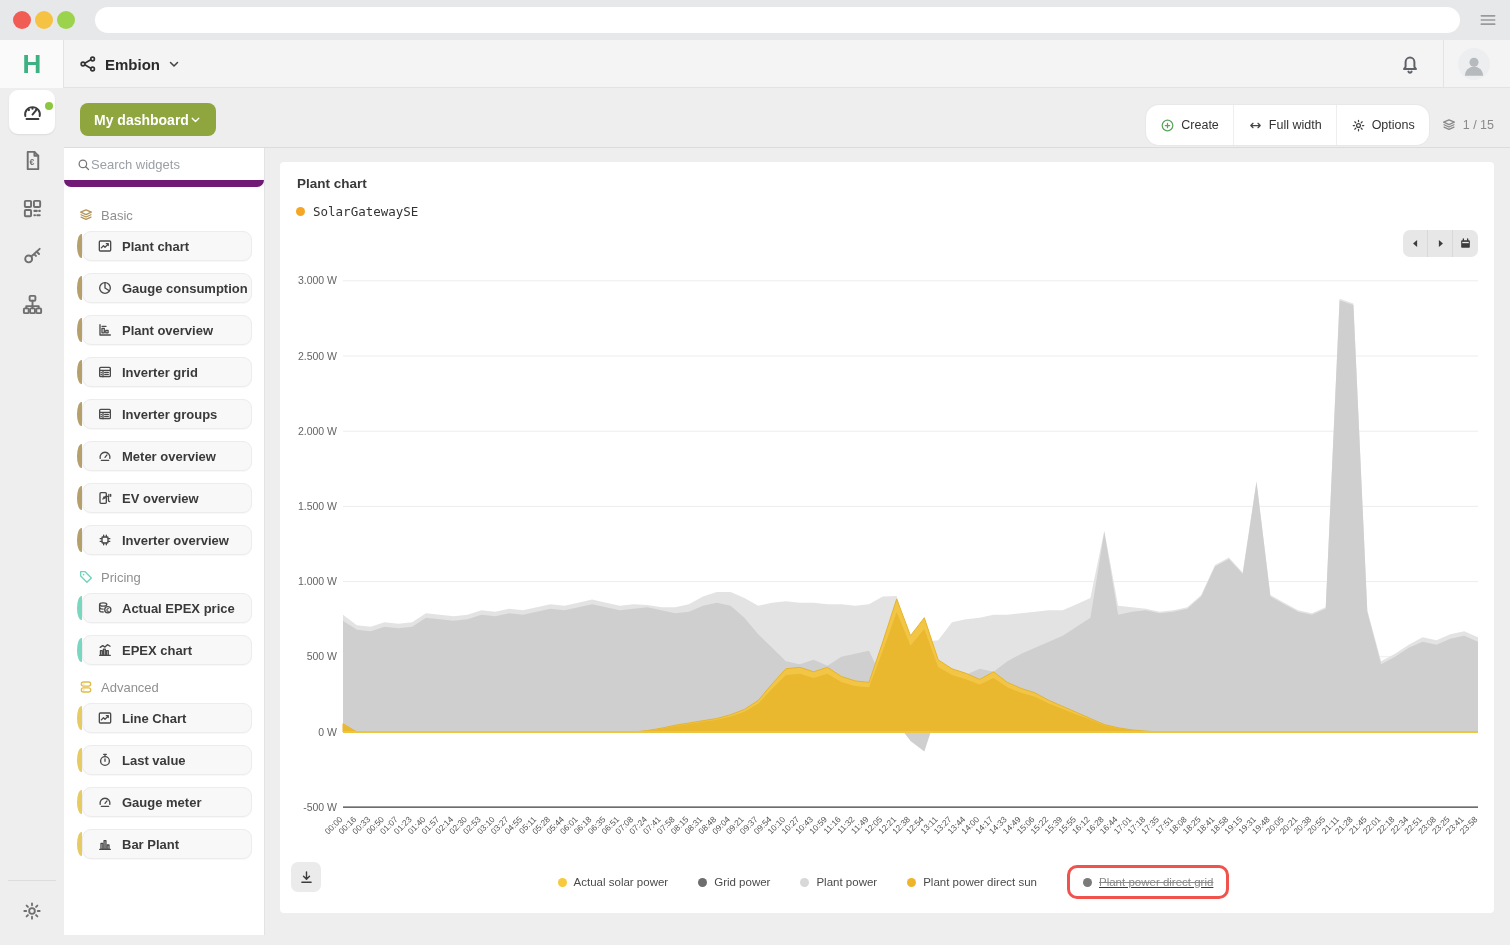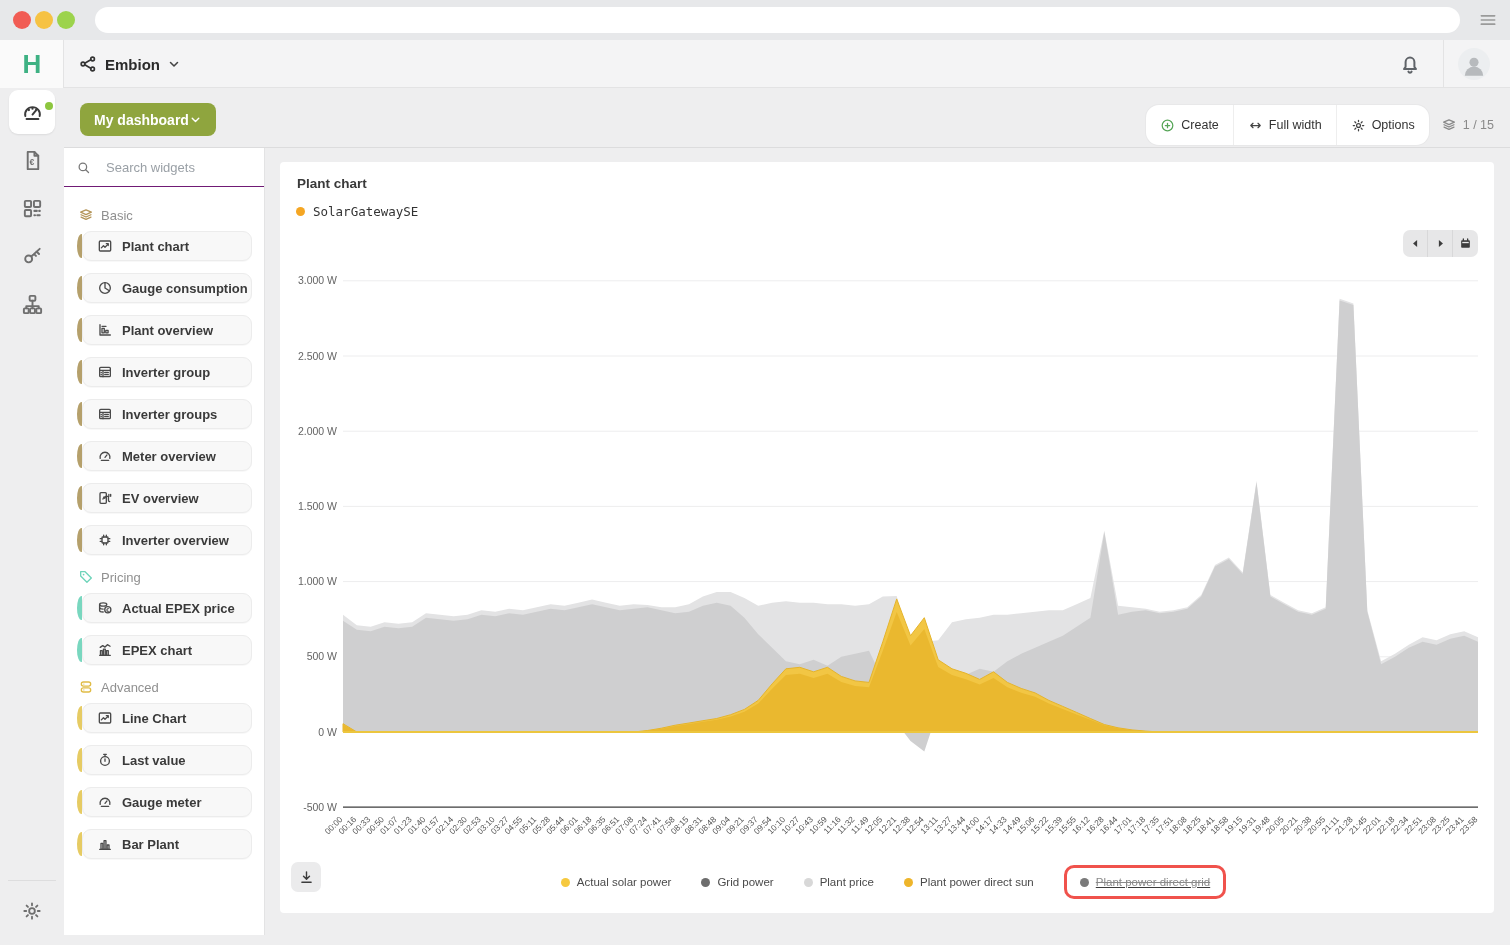--- a/index.html
+++ b/index.html
@@ -47,21 +47,21 @@
   .rail-item.active { }
   .rail-item.active .tile { position:absolute; left:9px; top:2px; width:46px; height:44px; background:#fff; border-radius:9px; box-shadow:0 1px 2px rgba(0,0,0,.08); }
   .rail-item.active .ic { position:relative; color:#3c3c3c; }
   .rail-dot { position:absolute; right:11px; top:14px; width:8px; height:8px; border-radius:50%; background:#8dc63f; }
   .rail-divider { position:absolute; left:8px; bottom:64px; width:48px; height:1px; background:#ddddde; }
   .rail-gear { position:absolute; left:0; bottom:14px; width:64px; height:40px; display:flex; align-items:center; justify-content:center; color:#6f6f6f; cursor:pointer; }
   .rail-gear .ic { width:22px; height:22px; }
 
   
   .widget-panel { position:absolute; left:64px; top:148px; width:201px; height:787px; background:#fff; border-right:1px solid #e3e3e4; }
-  .search-row { height:39px; border-bottom:1px solid #701a75; display:flex; align-items:center; padding:0 12px; gap:15px; }
+  .search-row { height:39px; border-bottom:7px solid #701a75; display:flex; align-items:center; padding:0 12px; gap:0;border-radius:7px; }
   .search-row .ic { width:15px; height:15px; color:#777; flex:none; }
   .search-input { border:none; outline:none; font-size:13px; width:140px; font-family:inherit; color:#333; background:transparent; }
   .search-input::placeholder { color:#9aa0a6; }
   .w-list { padding:6px 12px 0 12px; }
   .w-sec { display:flex; align-items:center; gap:7px; margin:14px 0 8px 2px; }
   .w-sec .w-sec-icon { width:16px; height:16px; }
   .w-sec .w-sec-icon svg { width:16px; height:16px; }
   .w-sec-label { font-size:13px; color:#909090; }
   .w-item { position:relative; height:30px; margin:0 0 12px 6px; background:#f8f8f8; border:1px solid #ececec; border-radius:9px; display:flex; align-items:center; gap:9px; padding-left:14px; cursor:grab; box-shadow:0 1px 1px rgba(0,0,0,.03); }
   .w-accent { position:absolute; left:-6px; top:2px; width:9px; height:24px; border-left:5px solid; border-radius:50%; }
@@ -307,21 +307,21 @@
           <span class="w-label">Plant overview</span>
         </div>
         <div class="w-item">
           <span class="w-accent" style="border-color:#b5a06b"></span>
           <span class="w-icon"><svg viewBox="0 0 24 24" fill="none" stroke="currentColor" stroke-width="2" stroke-linecap="round" stroke-linejoin="round">
               <rect x="4" y="5" width="16" height="14" rx="1.5"></rect>
               <path d="M4 9.5h16M9 9.5V19"></path>
               <path d="M6.3 12.8h.01M6.3 16h.01" stroke-width="2.4"></path>
               <path d="M11.5 12.8h5.5M11.5 16h5.5"></path>
             </svg></span>
-          <span class="w-label">Inverter group</span>
+          <span class="w-label">Inverter grid</span>
         </div>
         <div class="w-item">
           <span class="w-accent" style="border-color:#b5a06b"></span>
           <span class="w-icon"><svg viewBox="0 0 24 24" fill="none" stroke="currentColor" stroke-width="2" stroke-linecap="round" stroke-linejoin="round">
               <rect x="4" y="5" width="16" height="14" rx="1.5"></rect>
               <path d="M4 9.5h16M9 9.5V19"></path>
               <path d="M6.3 12.8h.01M6.3 16h.01" stroke-width="2.4"></path>
               <path d="M11.5 12.8h5.5M11.5 16h5.5"></path>
             </svg></span>
           <span class="w-label">Inverter groups</span>
@@ -572,21 +572,21 @@
           <div class="legend-item">
             <span class="legend-dot" style="background:#f6c93f"></span>
             <span class="legend-label">Actual solar power</span>
           </div>
           <div class="legend-item">
             <span class="legend-dot" style="background:#6d6d6d"></span>
             <span class="legend-label">Grid power</span>
           </div>
           <div class="legend-item">
             <span class="legend-dot" style="background:#d8d8d8"></span>
-            <span class="legend-label">Plant price</span>
+            <span class="legend-label">Plant power</span>
           </div>
           <div class="legend-item">
             <span class="legend-dot" style="background:#eeb52b"></span>
             <span class="legend-label">Plant power direct sun</span>
           </div>
           <div class="legend-item disabled highlight" style="border-color: rgb(240, 82, 76);">
             <span class="legend-dot" style="background:#7a7a7a"></span>
             <span class="legend-label">Plant power direct grid</span>
           </div>
         </div>

